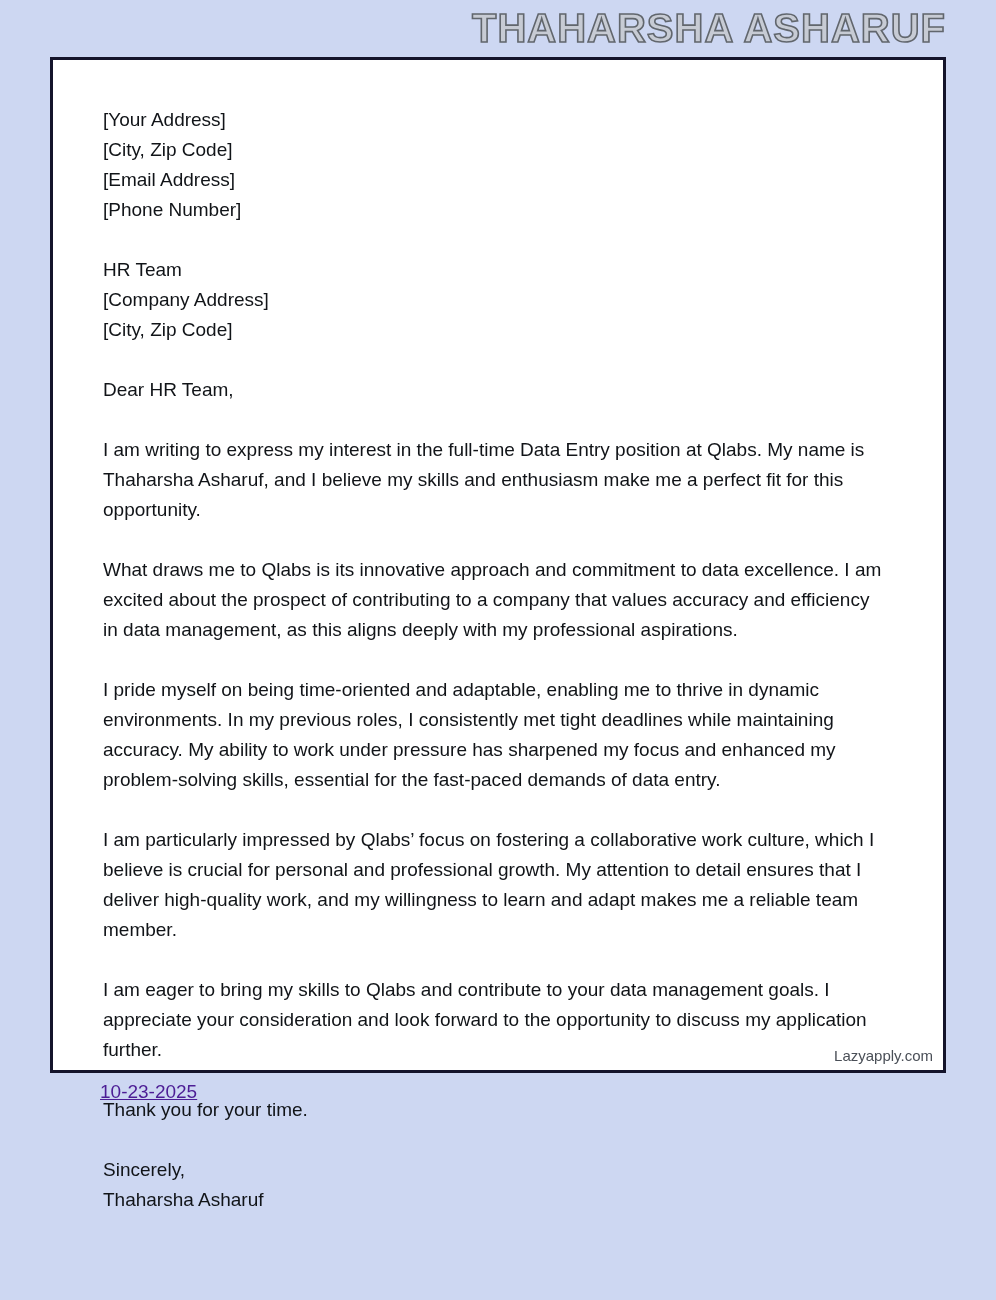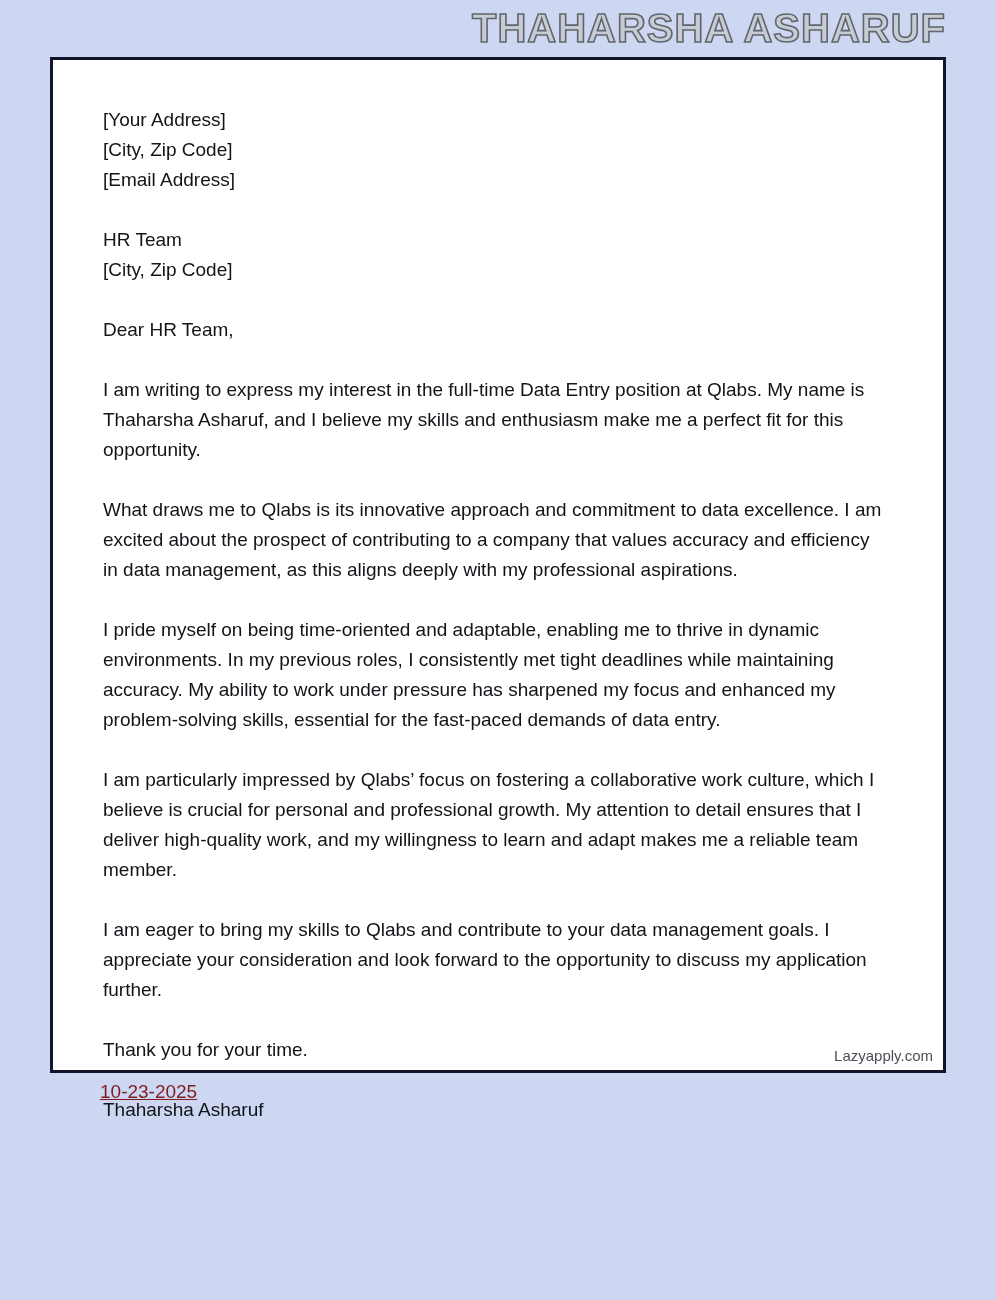--- a/index.html
+++ b/index.html
@@ -49,58 +49,61 @@
   .watermark {
     position: absolute;
     right: 10px;
     bottom: 6px;
     font-size: 15px;
     color: #4a4f57;
   }
   .stamp-date {
     margin: 8px 0 4px 100px;
     font-size: 19px;
-    color: #7f1d1d;
+    color: #4c1d95;
     text-decoration: underline;
     display: inline-block;
   }
 </style>
 </head>
 <body>
 
 
 
 <div class="header-bar">
   <div class="brand-name">THAHARSHA ASHARUF</div>
 </div>
 
 <div class="page">
   <div class="page-content">
 
     <div class="addr-block">
       <div class="line">[Your Address]</div>
       <div class="line">[City, Zip Code]</div>
       <div class="line">[Email Address]</div>
+      <div class="line">[Phone Number]</div>
     </div>
 
     <div class="addr-block">
       <div class="line">HR Team</div>
+      <div class="line">[Company Address]</div>
       <div class="line">[City, Zip Code]</div>
     </div>
 
     <div class="salutation">Dear HR Team,</div>
 
     <p class="body-para">I am writing to express my interest in the full-time Data Entry position at Qlabs. My name is Thaharsha Asharuf, and I believe my skills and enthusiasm make me a perfect fit for this opportunity.</p>
     <p class="body-para">What draws me to Qlabs is its innovative approach and commitment to data excellence. I am excited about the prospect of contributing to a company that values accuracy and efficiency in data management, as this aligns deeply with my professional aspirations.</p>
     <p class="body-para">I pride myself on being time-oriented and adaptable, enabling me to thrive in dynamic environments. In my previous roles, I consistently met tight deadlines while maintaining accuracy. My ability to work under pressure has sharpened my focus and enhanced my problem-solving skills, essential for the fast-paced demands of data entry.</p>
     <p class="body-para">I am particularly impressed by Qlabs’ focus on fostering a collaborative work culture, which I believe is crucial for personal and professional growth. My attention to detail ensures that I deliver high-quality work, and my willingness to learn and adapt makes me a reliable team member.</p>
     <p class="body-para">I am eager to bring my skills to Qlabs and contribute to your data management goals. I appreciate your consideration and look forward to the opportunity to discuss my application further.</p>
     <p class="body-para">Thank you for your time.</p>
 
     <div class="closing-block">
+      <div class="line">Sincerely,</div>
       <div class="line">Thaharsha Asharuf</div>
     </div>
 
   </div>
 
   <div class="watermark">Lazyapply.com</div>
 </div>
 
 <div class="stamp-date">10-23-2025</div>
 

